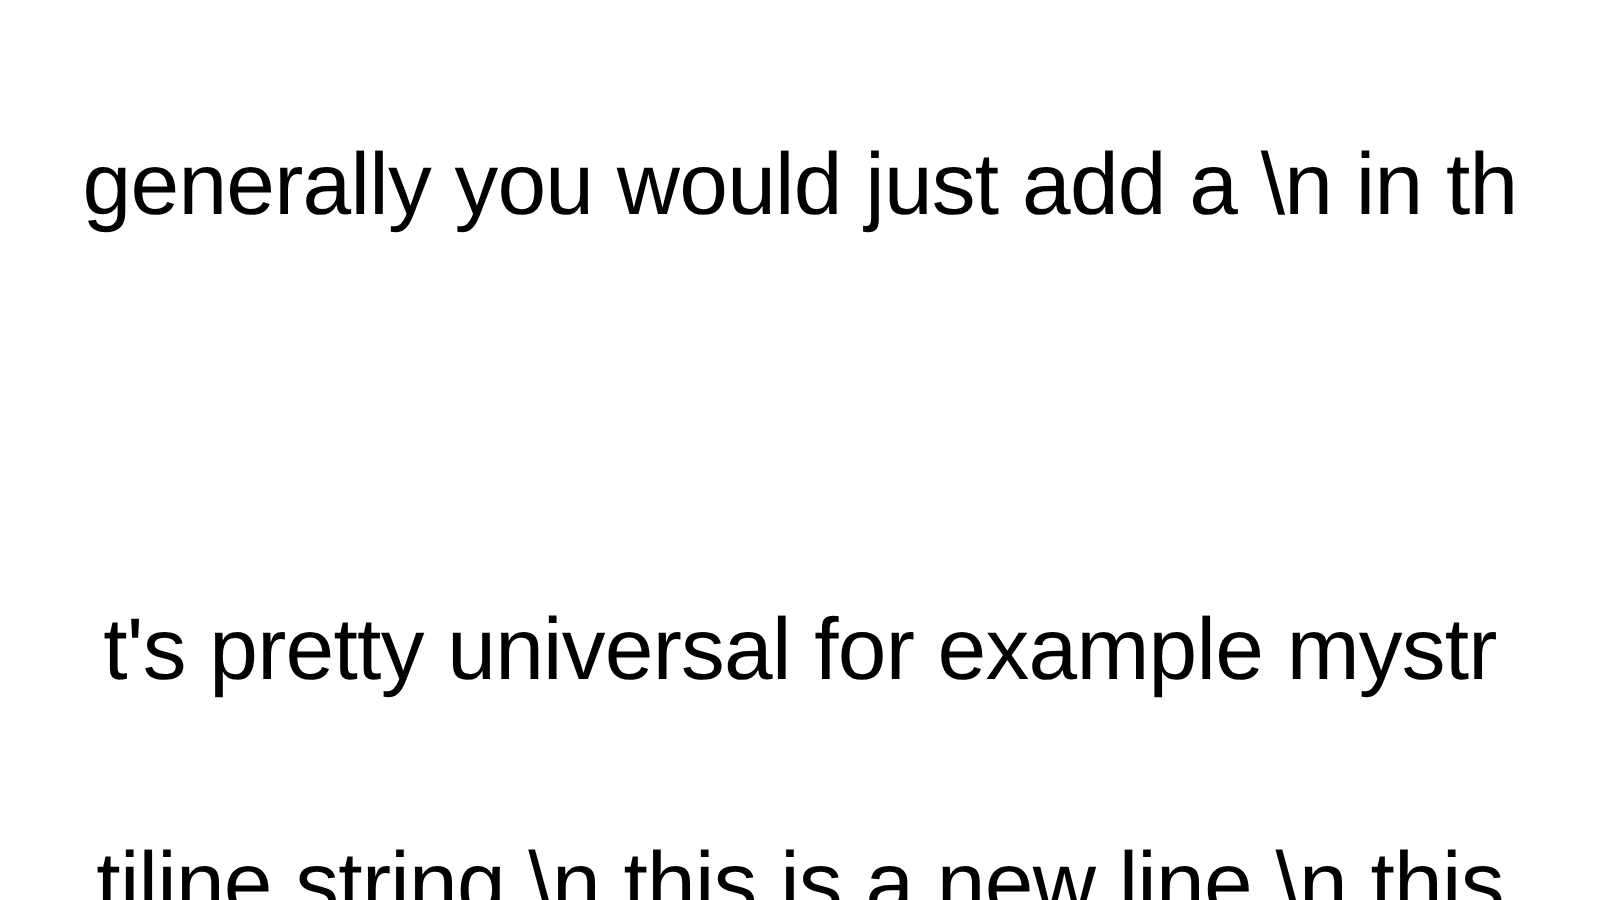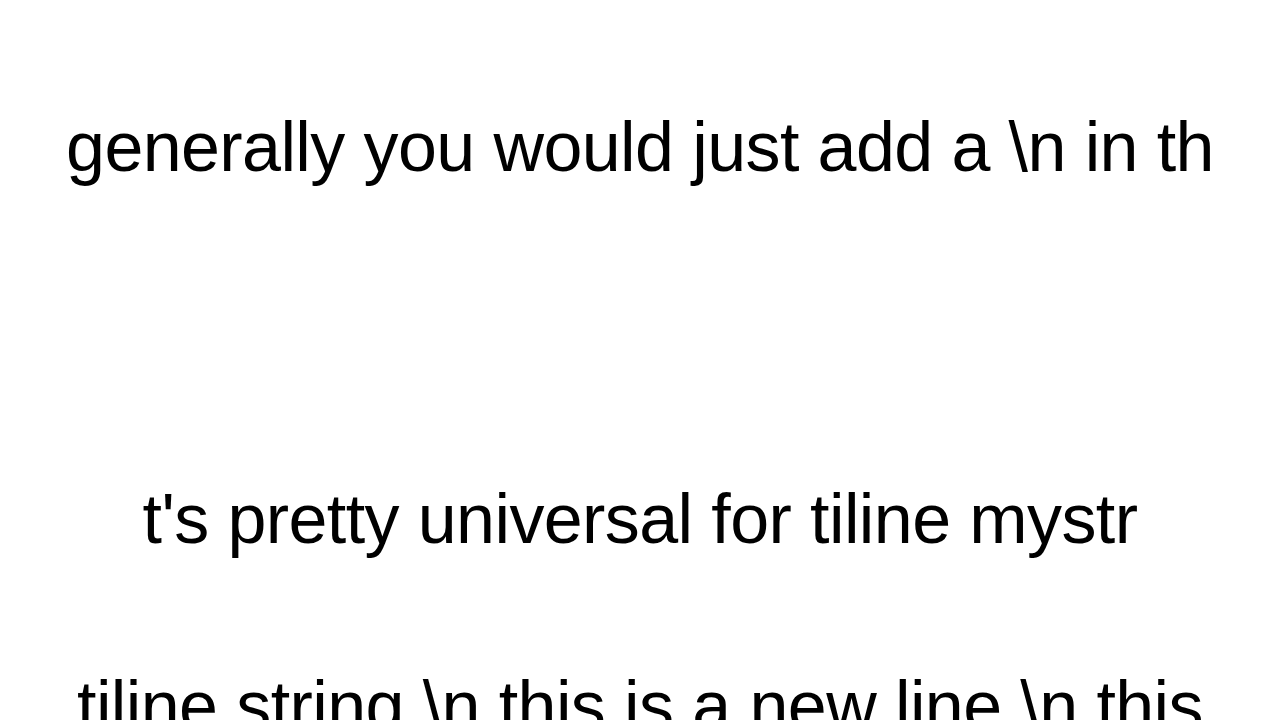--- a/index.html
+++ b/index.html
@@ -32,20 +32,20 @@
     white-space: pre-line;
   }
 </style>
 </head>
 <body>
 
 <div class="viewport">
   <div class="text-block">
     <span>  generally you would just add a \n in th</span><br>
     <br>
-    <span>t's pretty universal for tiline mystr</span><br>
+    <span>t's pretty universal for example mystr</span><br>
     <span> tiline string \n this is a new line \n this</span><br>
     <br>
     <br>
     <br>
     
   </div>
 </div>
 
 </body></html>

